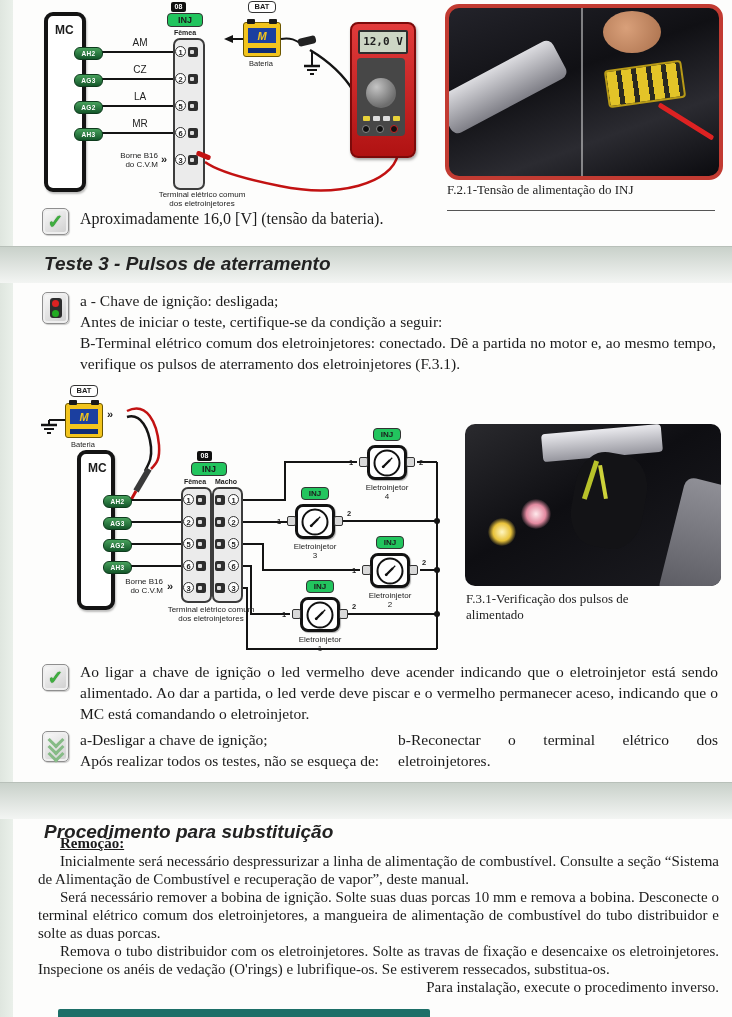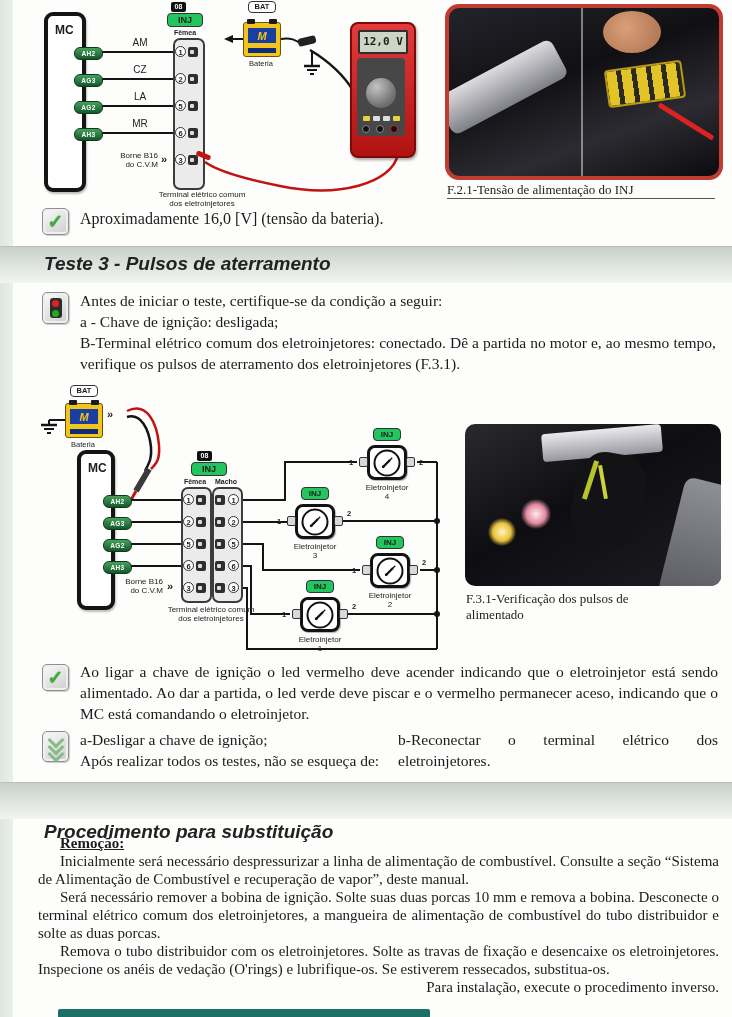--- a/index.html
+++ b/index.html
@@ -161,39 +161,39 @@
   <div class="abs" style="left:156px;top:149px;width:15px;height:5px;background:#c21212;border-radius:2px;transform:rotate(22deg);"></div>
 </div>
 
 <div class="abs photo1" style="left:445px;top:4px;width:270px;height:168px;">
   <div class="ph" style="left:-12px;top:58px;width:130px;height:42px;background:linear-gradient(#dcdce0,#7e7e86);border-radius:8px;transform:rotate(-28deg);"></div>
   <div class="ph" style="left:49%;top:0;width:2px;height:100%;background:rgba(255,255,255,.45);"></div>
   <div class="ph" style="left:57%;top:2%;width:58px;height:42px;background:radial-gradient(circle at 40% 40%,#d9a07a,#a96f4b);border-radius:50%;"></div>
   <div class="ph" style="left:58%;top:34%;width:74px;height:34px;background:repeating-linear-gradient(90deg,#e3c428 0 10px,#2a2a20 10px 15px);border:2px solid #b89a16;border-radius:4px;transform:rotate(-8deg);"></div>
   <div class="ph" style="left:76%;top:66%;width:64px;height:5px;background:#d22;border-radius:2px;transform:rotate(32deg);"></div>
 </div>
-<div class="abs figcap serif" style="left:447px;top:182px;width:268px;border-bottom:1px solid #555;padding-bottom:0;">F.2.1-Tensão de alimentação do INJ</div>
+<div class="abs figcap serif" style="left:447px;top:182px;width:268px;border-bottom:1px solid #555;padding-bottom:12px;">F.2.1-Tensão de alimentação do INJ</div>
 
 <div class="abs nicon" style="left:42px;top:208px;">
   <span class="checkmark">✓</span>
 </div>
 <div class="abs serif" style="left:80px;top:210px;width:620px;font-size:16px;">Aproximadamente 16,0 [V] (tensão da bateria).</div>
 
 <div class="abs band" style="top:246px;"></div>
 <div class="abs band-title" style="left:44px;top:253px;">Teste 3 - Pulsos de aterramento</div>
 
 <div class="abs nicon" style="left:42px;top:292px;height:30px;">
   <div class="tl-house">
     <div class="tl-dot" style="background:#d22;"></div>
     <div class="tl-dot" style="background:#2a2;"></div>
   </div>
 </div>
 <div class="abs serif body-text" style="left:80px;top:290px;width:636px;">
+  <div>a - Chave de ignição: desligada;</div>
   <div>Antes de iniciar o teste, certifique-se da condição a seguir:</div>
-  <div>a - Chave de ignição: desligada;</div>
   <div class="just">B-Terminal elétrico comum  dos eletroinjetores: conectado. Dê a partida no motor e, ao mesmo tempo, verifique os pulsos de aterramento dos eletroinjetores (F.3.1).</div>
 </div>
 
 <div class="abs" style="left:35px;top:383px;width:448px;height:288px;">
   <svg class="wires" width="448" height="288" viewBox="0 0 448 288">
 
     <line x1="30" y1="37" x2="14" y2="37" stroke="#141414" stroke-width="2"></line>
     <line x1="14" y1="37" x2="14" y2="42" stroke="#141414" stroke-width="2"></line>
     <line x1="6" y1="42" x2="22" y2="42" stroke="#141414" stroke-width="2.5"></line>
     <line x1="9" y1="46" x2="19" y2="46" stroke="#141414" stroke-width="2"></line>

